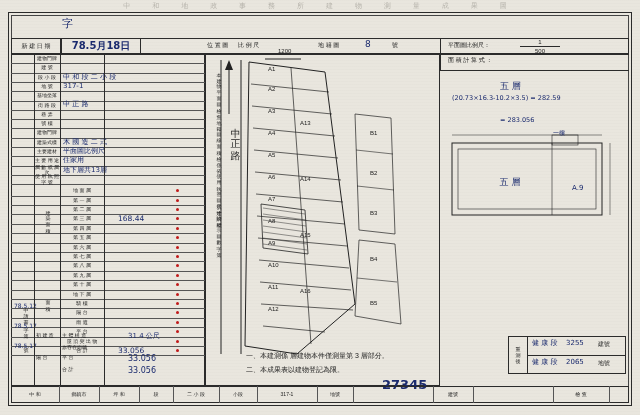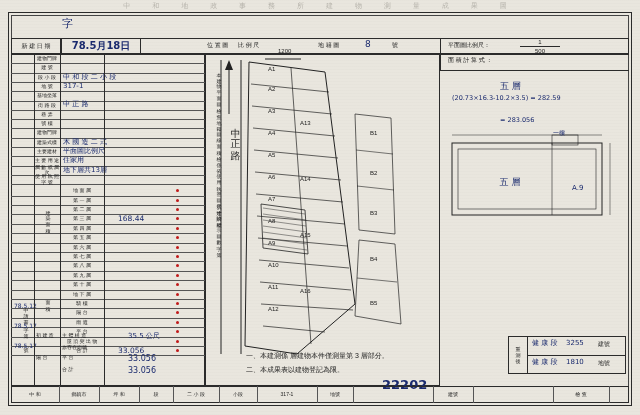--- a/index.html
+++ b/index.html
@@ -179,21 +179,21 @@
       <div class="tx hand" style="left: 118px; top: 346px; width: 80px; height: 9.4px; font-size: 7.5px; display: flex; align-items: center;">33.056</div>
       <div class="dot" style="left: 176px; top: 349px;"></div>
       <div class="tx xs vert" style="left: 16px; top: 303px; width: 12px; height: 22px;">中 請 書</div>
       <div class="tx xs vert" style="left: 16px; top: 323px; width: 12px; height: 22px;">字 第</div>
       <div class="tx xs vert" style="left: 16px; top: 343px; width: 12px; height: 22px;">號</div>
       <div class="tx hand" style="left: 14px; top: 303px; width: 22px; font-size: 6px;">78.5.12</div>
       <div class="tx hand" style="left: 14px; top: 323px; width: 22px; font-size: 6px;">78.5.17</div>
       <div class="tx hand" style="left: 14px; top: 343px; width: 22px; font-size: 6px;">78.5.17</div>
       <div class="tx xs" style="left: 36px; top: 333.2px;">初 建 造</div>
       <div class="tx xs" style="left: 62px; top: 333.2px;">主 體 構 造</div>
-      <div class="tx hand" style="left: 128px; top: 333.2px; font-size: 7px;">35.5 公尺</div>
+      <div class="tx hand" style="left: 128px; top: 333.2px; font-size: 7px;">31.4 公尺</div>
       <div class="tx xs" style="left: 62px; top: 345.2px;">原存在面積</div>
       <div class="tx xs" style="left: 62px; top: 355.2px;">平 台</div>
       <div class="tx xs" style="left: 36px; top: 355.2px;">陽 台</div>
       <div class="tx hand" style="left: 128px; top: 355.2px; font-size: 8px;">33.056</div>
       <div class="tx xs" style="left: 62px; top: 367.2px;">合 計</div>
       <div class="tx hand" style="left: 128px; top: 367.2px; font-size: 8px;">33.056</div>
     </div>
 
   <div class="bx" style="left:34px;top:54px;width:0;height:332px;border-width:0;border-left:1px solid #2b2b2b;"></div>
   <div class="bx" style="left:60px;top:54px;width:0;height:332px;border-width:0;border-left:1px solid #2b2b2b;"></div>
@@ -297,24 +297,24 @@
   <div class="tx md" style="left:246px;top:366px;font-size:7px;">二、本成果表以建物登記為限。</div>
 
   <div class="bx" style="left:508px;top:336px;width:118px;height:38px;"></div>
   <div class="bx" style="left:508px;top:336px;width:20px;height:38px;"></div>
   <div class="tx xs ctr" style="left:508px;top:338px;width:20px;height:34px;line-height:1.2;">重<br>測<br>後</div>
   <div class="bx" style="left:528px;top:355px;width:98px;height:0;border-width:0;border-top:1px solid #2b2b2b;"></div>
   <div class="tx hand" style="left:532px;top:340px;font-size:7px;">健 康 段</div>
   <div class="tx hand" style="left:566px;top:340px;font-size:7px;">3255</div>
   <div class="tx sm" style="left:598px;top:341px;">建號</div>
   <div class="tx hand" style="left:532px;top:359px;font-size:7px;">健 康 段</div>
-  <div class="tx hand" style="left:566px;top:359px;font-size:7px;">1810</div>
+  <div class="tx hand" style="left:566px;top:359px;font-size:7px;">2065</div>
   <div class="tx sm" style="left:598px;top:360px;">地號</div>
 
-  <div class="tx hand" style="left:382px;top:378px;font-size:13px;font-weight:bold;">22202</div>
+  <div class="tx hand" style="left:382px;top:378px;font-size:13px;font-weight:bold;">27345</div>
 
   <div class="bx" style="left:11px;top:386px;width:618px;height:17px;"></div>
   <div id="footer-cells">
       <div class="tx xs ctr" style="left: 11px; top: 386px; width: 48px; height: 17px;">中 和</div>
       <div class="bx" style="left: 59px; top: 386px; width: 0px; height: 17px; border-width: 0px 0px 0px 1px; border-left-style: solid; border-left-color: rgb(85, 85, 85);"></div>
       <div class="tx xs ctr" style="left: 59px; top: 386px; width: 40px; height: 17px;">鄉鎮市</div>
       <div class="bx" style="left: 99px; top: 386px; width: 0px; height: 17px; border-width: 0px 0px 0px 1px; border-left-style: solid; border-left-color: rgb(85, 85, 85);"></div>
       <div class="tx xs ctr" style="left: 99px; top: 386px; width: 40px; height: 17px;">坪 和</div>
       <div class="bx" style="left: 139px; top: 386px; width: 0px; height: 17px; border-width: 0px 0px 0px 1px; border-left-style: solid; border-left-color: rgb(85, 85, 85);"></div>
       <div class="tx xs ctr" style="left: 139px; top: 386px; width: 34px; height: 17px;">段</div>

